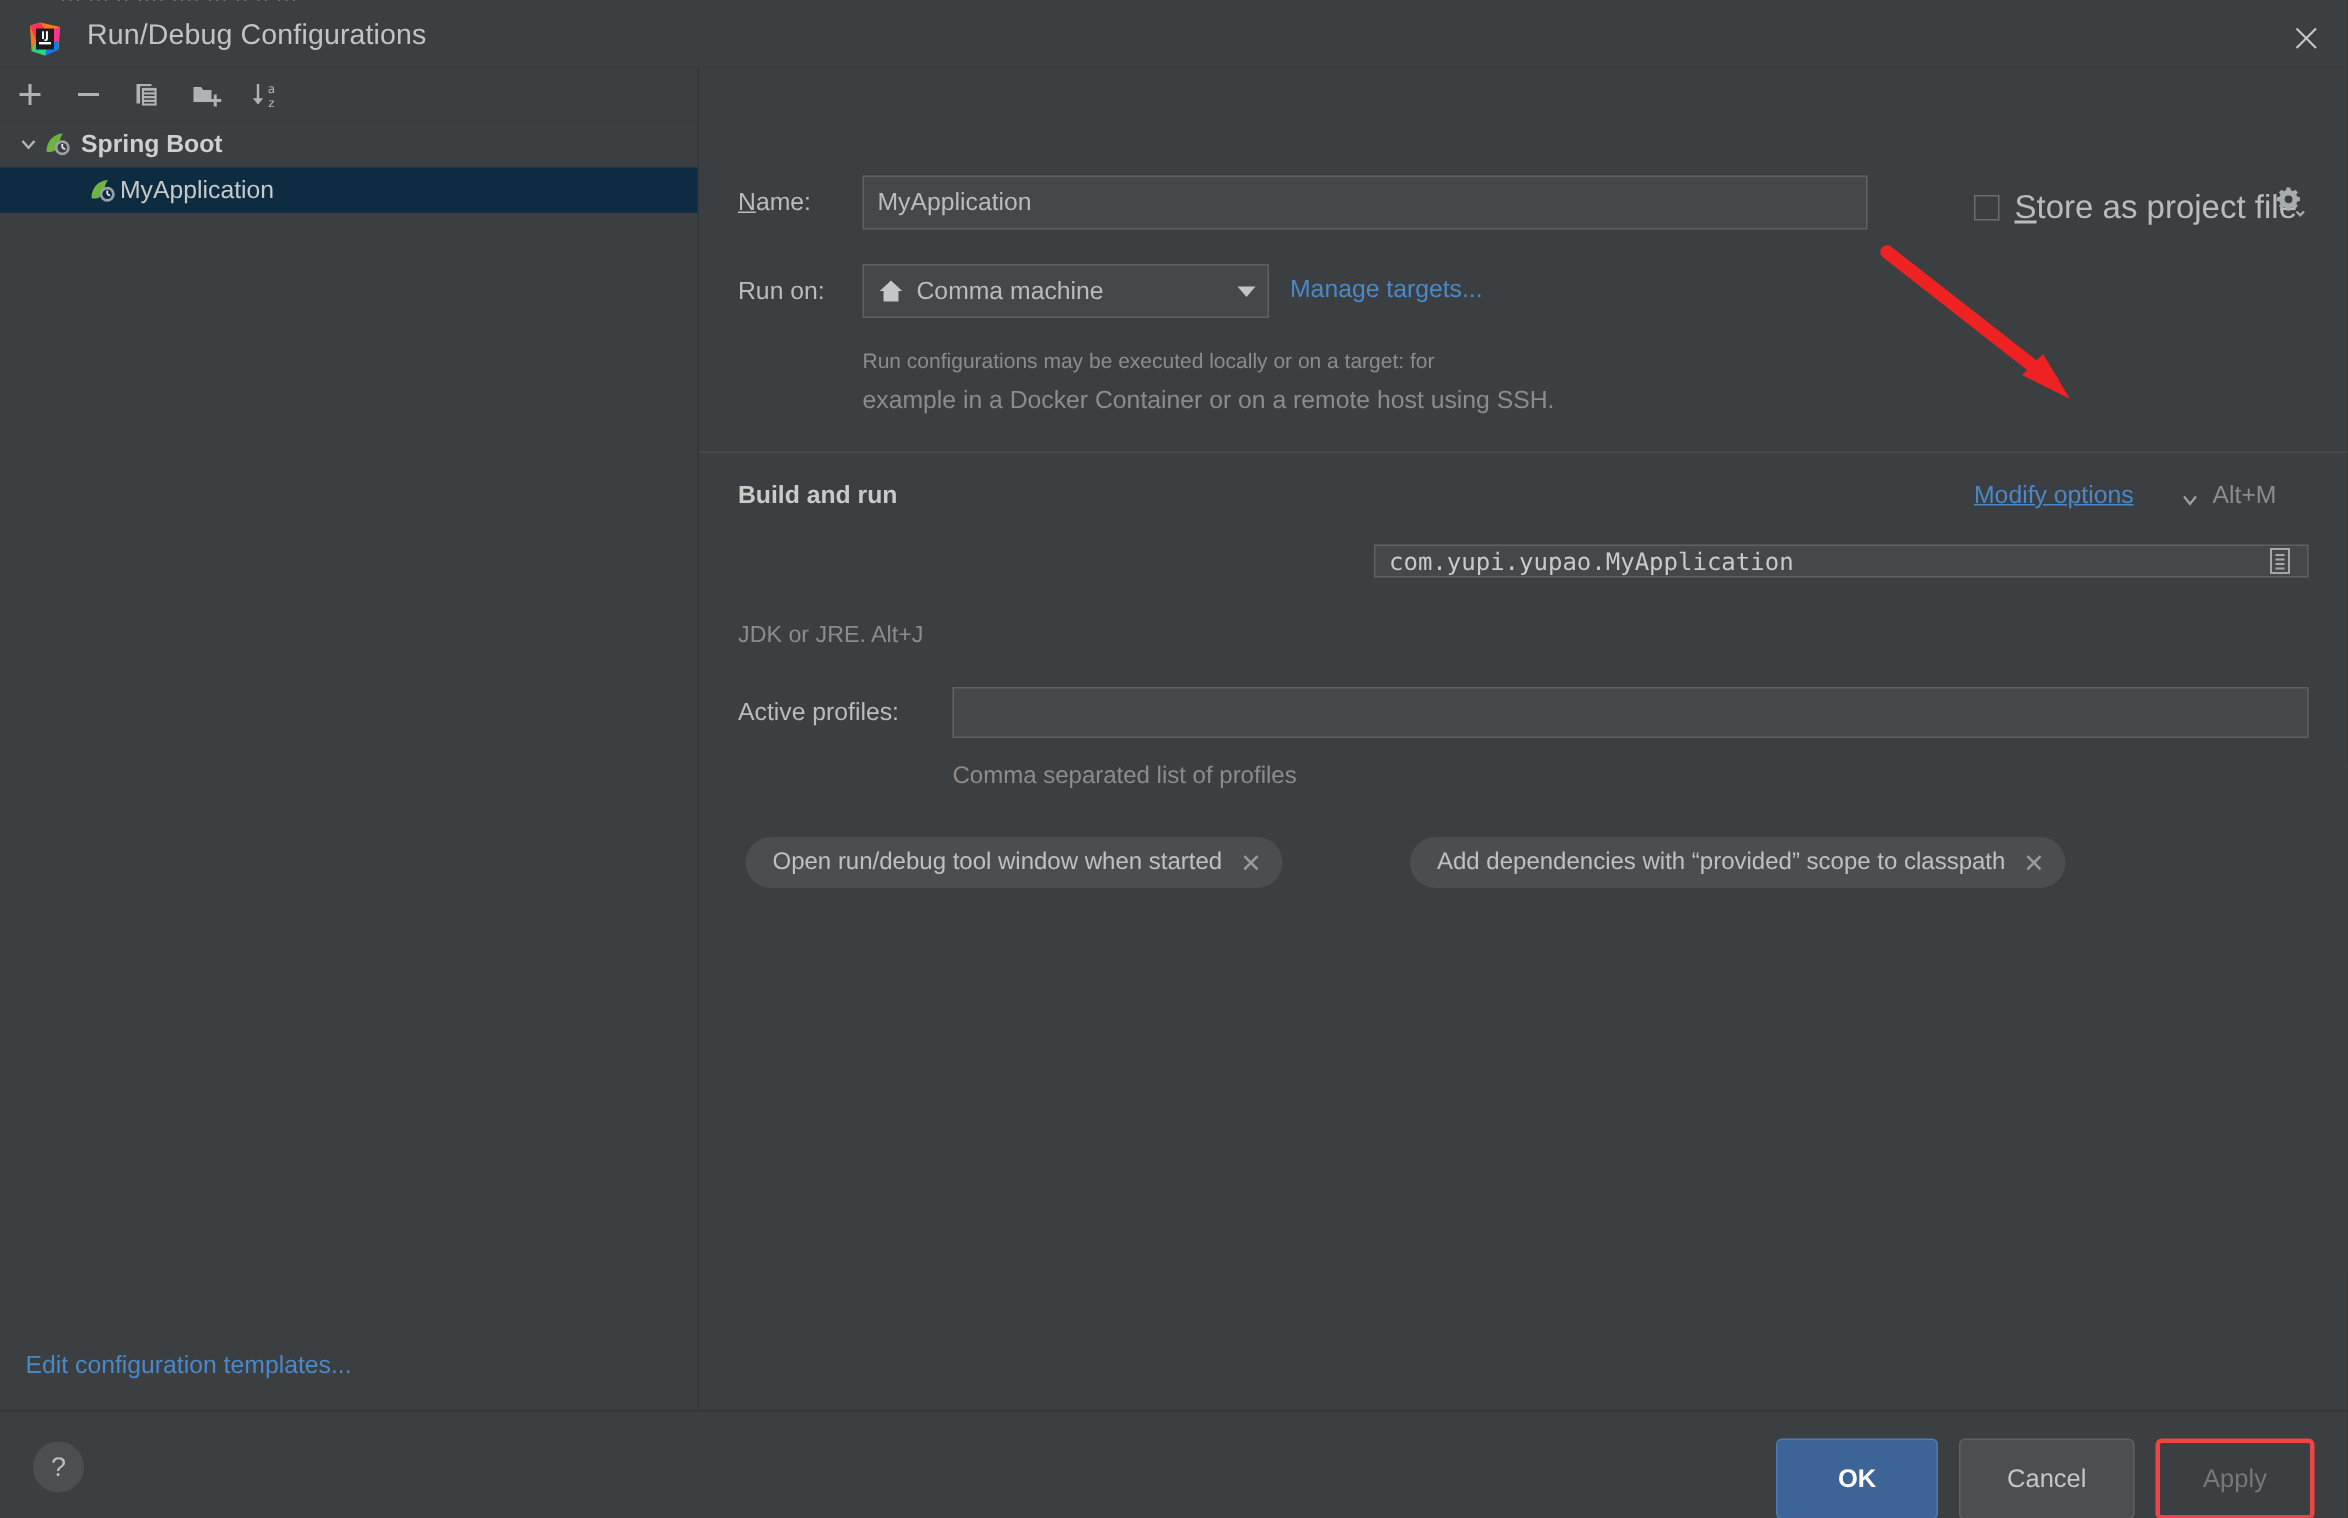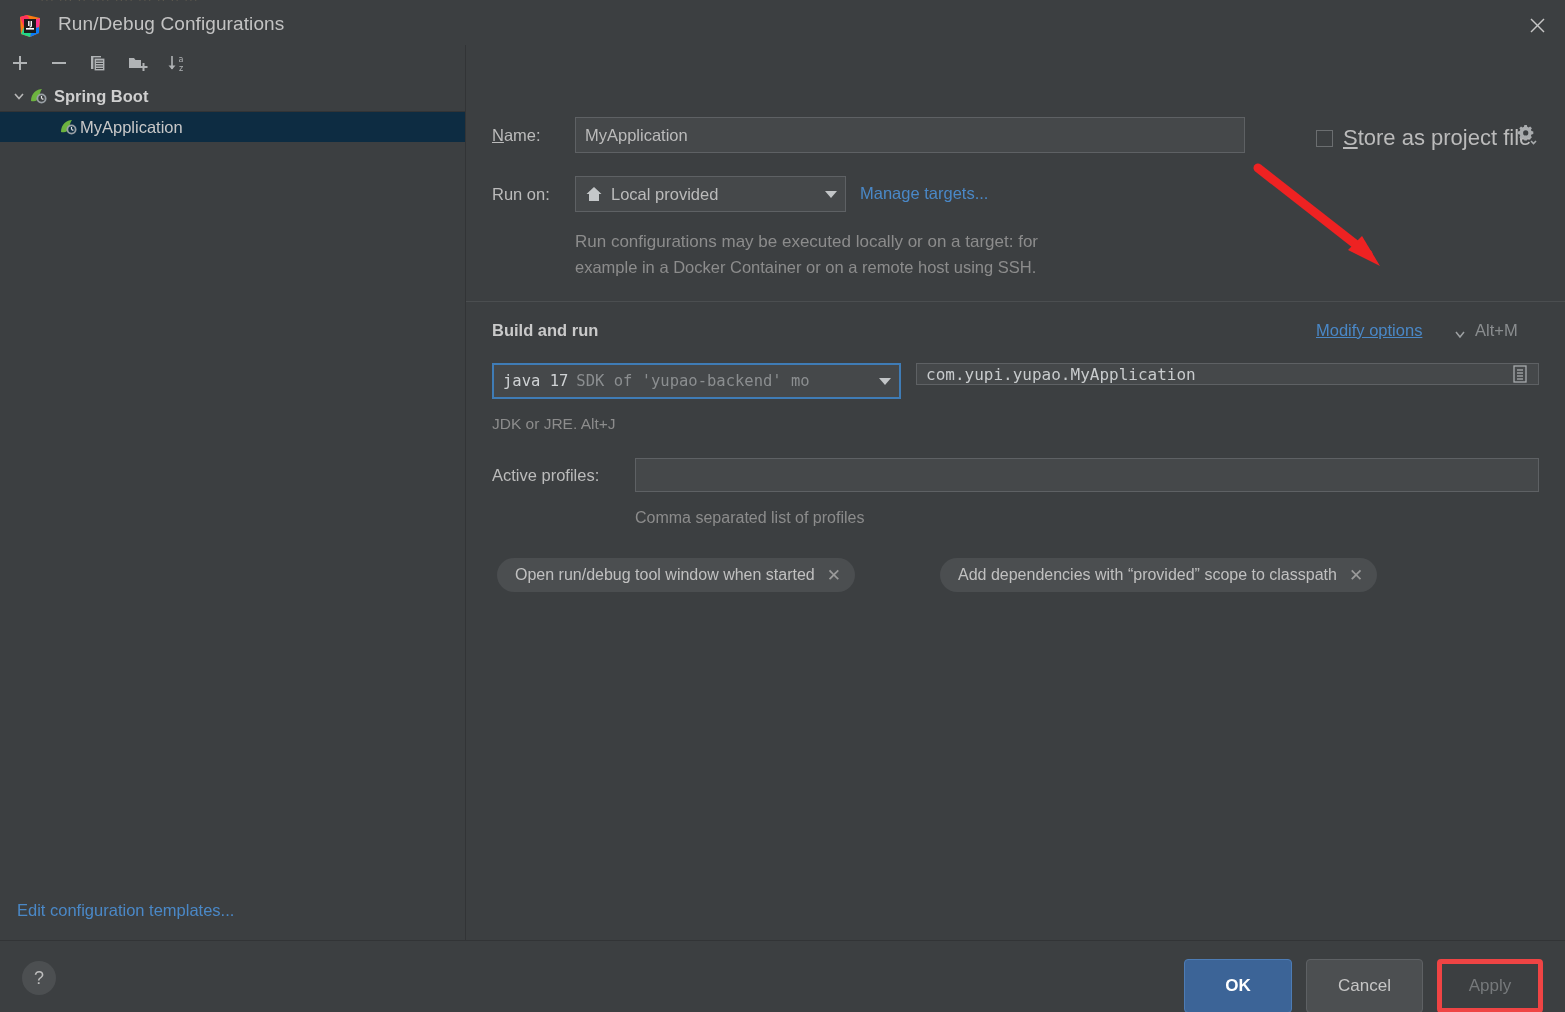--- a/index.html
+++ b/index.html
@@ -293,21 +293,21 @@
     color: #ffffff;
     font-weight: 700;
   }
   .btn.normal {
     background: #4c4f51;
     border: 1px solid #5e6164;
     color: #c6c6c6;
   }
   .btn.disabled {
     background: #3c3f41;
-    border: 5px solid #ef4444;
+    border: 3px solid #ef4444;
     color: #76797b;
   }
 
   
   .annotation-arrow {
     position: absolute;
     left: 1230px; top: 150px;
     width: 190px; height: 130px;
     pointer-events: none;
   }
@@ -452,52 +452,43 @@
       </svg>
     </span>
 
     <span class="lbl" style="left:26px; top:140px;">Run on:</span>
     <div class="combo" style="left:109px; top:131px; width:271px; height:36px;">
       <span style="margin-right:8px; display:flex;">
         <svg width="18" height="18" viewBox="0 0 18 18">
           <path d="M9 2 L16.5 9 H14 V16 H4 V9 H1.5 Z" fill="#c4c7c9"></path>
         </svg>
       </span>
-      <span>Local provided</span>
+      <span>Comma machine</span>
       <span class="arrow">
         <svg width="14" height="10" viewBox="0 0 14 10">
           <polygon points="1,2 13,2 7,9" fill="#c2c5c7"></polygon>
         </svg>
       </span>
     </div>
     <span class="link" style="left:394px; top:139px;">Manage targets...</span>
 
-    <span class="hint" style="left:109px; top:187px; font-size:17px;">Run configurations may be executed locally or on a target: for</span>
+    <span class="hint" style="left:109px; top:187px; font-size:14px;">Run configurations may be executed locally or on a target: for</span>
     <span class="hint" style="left:109px; top:213px; font-size:16.5px;">example in a Docker Container or on a remote host using SSH.</span>
 
     <div class="divider" style="left:0px; top:256px; width:1099px;"></div>
 
     <span class="section-title" style="left:26px; top:276px;">Build and run</span>
     <span class="link" style="left:850px; top:276px; text-decoration:underline;">Modify options</span>
     <span style="position:absolute; left:987px; top:282px;">
       <svg width="14" height="12" viewBox="0 0 14 12">
         <polyline points="3,3 7,8 11,3" fill="none" stroke="#9ea1a3" stroke-width="1.5"></polyline>
       </svg>
     </span>
     <span class="hint" style="left:1009px; top:276px; font-size:16.5px; color:#8a8d8f;">Alt+M</span>
 
-    <div class="combo" style="left:26px; top:318px; width:409px; height:36px; border:2px solid #3f7cb6; background:#45484a;">
-      <span class="mono" style="color:#cfd2d4;">java 17</span>
-      <span class="mono mono-dim" style="margin-left:8px; overflow:hidden; white-space:nowrap; max-width:250px;">SDK of 'yupao-backend' mo</span>
-      <span class="arrow">
-        <svg width="14" height="10" viewBox="0 0 14 10">
-          <polygon points="1,2 13,2 7,9" fill="#c2c5c7"></polygon>
-        </svg>
-      </span>
-    </div>
 
     <div class="textfield" style="left:450px; top:318px; width:623px; height:22px;">
       <span class="mono" style="font-size:16px; color:#c8cbcd;">com.yupi.yupao.MyApplication</span>
       <span style="margin-left:auto; display:flex;">
         <svg width="18" height="20" viewBox="0 0 18 20">
           <rect x="3" y="2" width="12" height="16" fill="none" stroke="#a7aaac" stroke-width="1.3"></rect>
           <line x1="6" y1="6" x2="12" y2="6" stroke="#a7aaac" stroke-width="1.3"></line>
           <line x1="6" y1="9" x2="12" y2="9" stroke="#a7aaac" stroke-width="1.3"></line>
           <line x1="6" y1="12" x2="12" y2="12" stroke="#a7aaac" stroke-width="1.3"></line>
           <line x1="6" y1="15" x2="12" y2="15" stroke="#a7aaac" stroke-width="1.3"></line>

